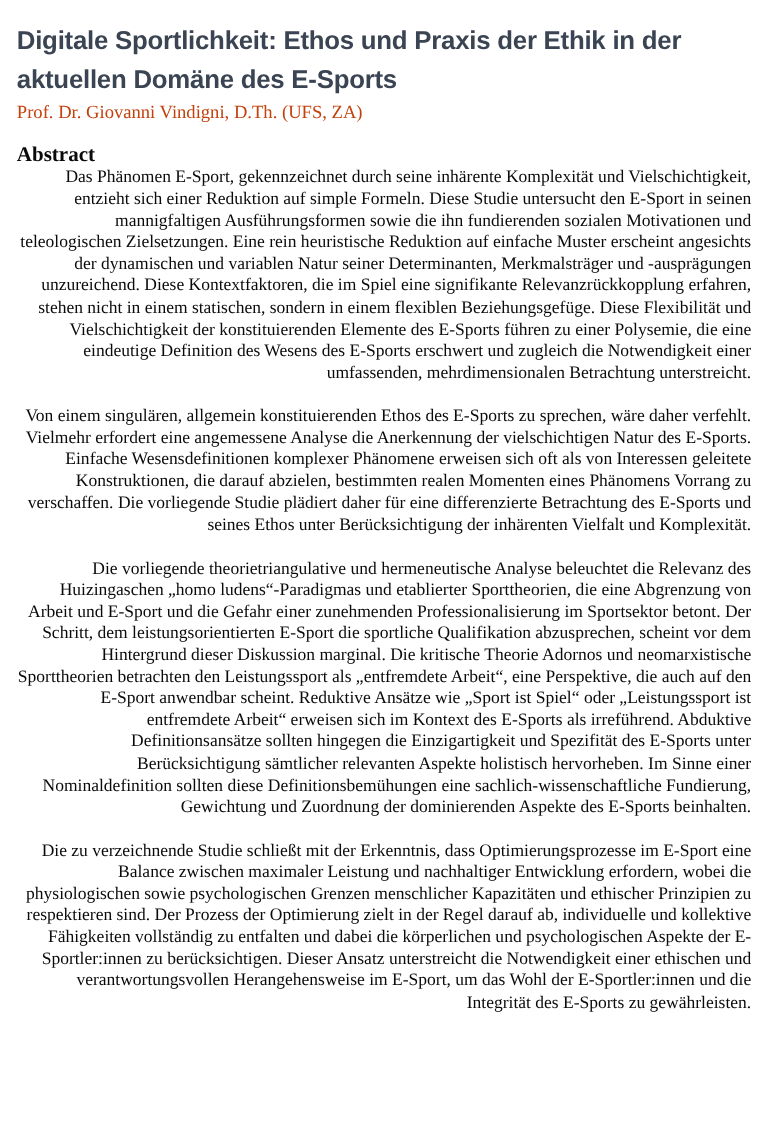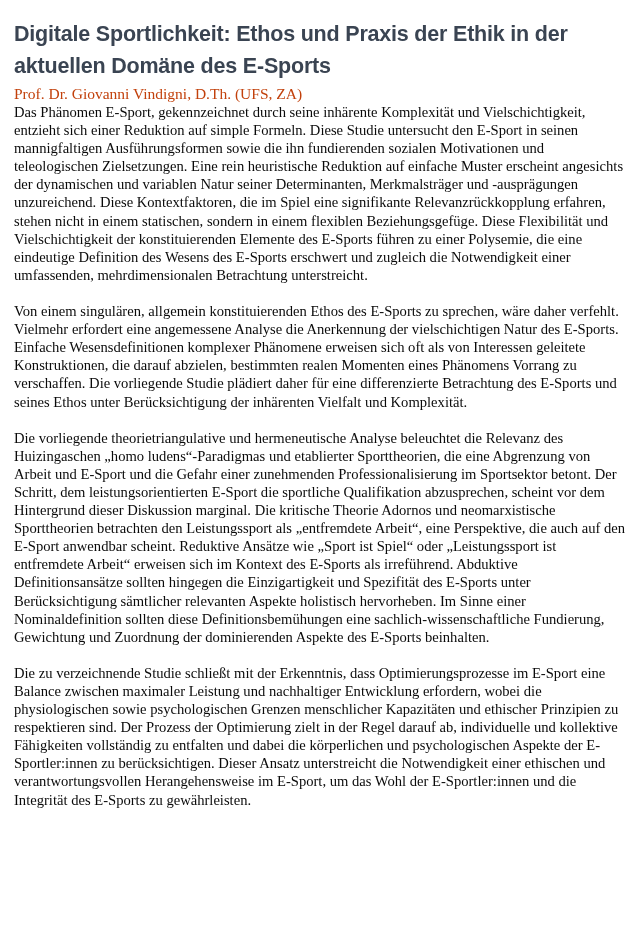--- a/index.html
+++ b/index.html
@@ -43,33 +43,34 @@
     line-height: 20px;
     color: #0a0a0a;
     margin: 15px 0 1px 0;
   }
   .abstract-body p {
     font-family: "Liberation Serif", "DejaVu Serif", serif;
     font-size: 14.6px;
     line-height: 18.1px;
     color: #0a0a0a;
     margin: 0 0 18.1px 0;
-    text-align: left;
+    text-align: right;
     max-width: 612px;
   }
 </style>
 </head>
 <body>
 
 <div class="page">
 
   <h1 class="paper-title">Digitale Sportlichkeit: Ethos und Praxis der Ethik in der aktuellen Domäne des E-Sports</h1>
 
   <div class="paper-author">Prof. Dr. Giovanni Vindigni, D.Th. (UFS, ZA)</div>
 
+  <h2 class="abstract-heading">Abstract</h2>
 
   <div class="abstract-body">
     <p>Das Phänomen E-Sport, gekennzeichnet durch seine inhärente Komplexität und Vielschichtigkeit, entzieht sich einer Reduktion auf simple Formeln. Diese Studie untersucht den E-Sport in seinen mannigfaltigen Ausführungsformen sowie die ihn fundierenden sozialen Motivationen und teleologischen Zielsetzungen. Eine rein heuristische Reduktion auf einfache Muster erscheint angesichts der dynamischen und variablen Natur seiner Determinanten, Merkmalsträger und -ausprägungen unzureichend. Diese Kontextfaktoren, die im Spiel eine signifikante Relevanzrückkopplung erfahren, stehen nicht in einem statischen, sondern in einem flexiblen Beziehungsgefüge. Diese Flexibilität und Vielschichtigkeit der konstituierenden Elemente des E-Sports führen zu einer Polysemie, die eine eindeutige Definition des Wesens des E-Sports erschwert und zugleich die Notwendigkeit einer umfassenden, mehrdimensionalen Betrachtung unterstreicht.</p>
     <p>Von einem singulären, allgemein konstituierenden Ethos des E-Sports zu sprechen, wäre daher verfehlt. Vielmehr erfordert eine angemessene Analyse die Anerkennung der vielschichtigen Natur des E-Sports. Einfache Wesensdefinitionen komplexer Phänomene erweisen sich oft als von Interessen geleitete Konstruktionen, die darauf abzielen, bestimmten realen Momenten eines Phänomens Vorrang zu verschaffen. Die vorliegende Studie plädiert daher für eine differenzierte Betrachtung des E-Sports und seines Ethos unter Berücksichtigung der inhärenten Vielfalt und Komplexität.</p>
     <p>Die vorliegende theorietriangulative und hermeneutische Analyse beleuchtet die Relevanz des Huizingaschen „homo ludens“-Paradigmas und etablierter Sporttheorien, die eine Abgrenzung von Arbeit und E-Sport und die Gefahr einer zunehmenden Professionalisierung im Sportsektor betont. Der Schritt, dem leistungsorientierten E-Sport die sportliche Qualifikation abzusprechen, scheint vor dem Hintergrund dieser Diskussion marginal. Die kritische Theorie Adornos und neomarxistische Sporttheorien betrachten den Leistungssport als „entfremdete Arbeit“, eine Perspektive, die auch auf den E-Sport anwendbar scheint. Reduktive Ansätze wie „Sport ist Spiel“ oder „Leistungssport ist entfremdete Arbeit“ erweisen sich im Kontext des E-Sports als irreführend. Abduktive Definitionsansätze sollten hingegen die Einzigartigkeit und Spezifität des E-Sports unter Berücksichtigung sämtlicher relevanten Aspekte holistisch hervorheben. Im Sinne einer Nominaldefinition sollten diese Definitionsbemühungen eine sachlich-wissenschaftliche Fundierung, Gewichtung und Zuordnung der dominierenden Aspekte des E-Sports beinhalten.</p>
     <p>Die zu verzeichnende Studie schließt mit der Erkenntnis, dass Optimierungsprozesse im E-Sport eine Balance zwischen maximaler Leistung und nachhaltiger Entwicklung erfordern, wobei die physiologischen sowie psychologischen Grenzen menschlicher Kapazitäten und ethischer Prinzipien zu respektieren sind. Der Prozess der Optimierung zielt in der Regel darauf ab, individuelle und kollektive Fähigkeiten vollständig zu entfalten und dabei die körperlichen und psychologischen Aspekte der E-Sportler:innen zu berücksichtigen. Dieser Ansatz unterstreicht die Notwendigkeit einer ethischen und verantwortungsvollen Herangehensweise im E-Sport, um das Wohl der E-Sportler:innen und die Integrität des E-Sports zu gewährleisten.</p>
   </div>
 
 </div>
 

